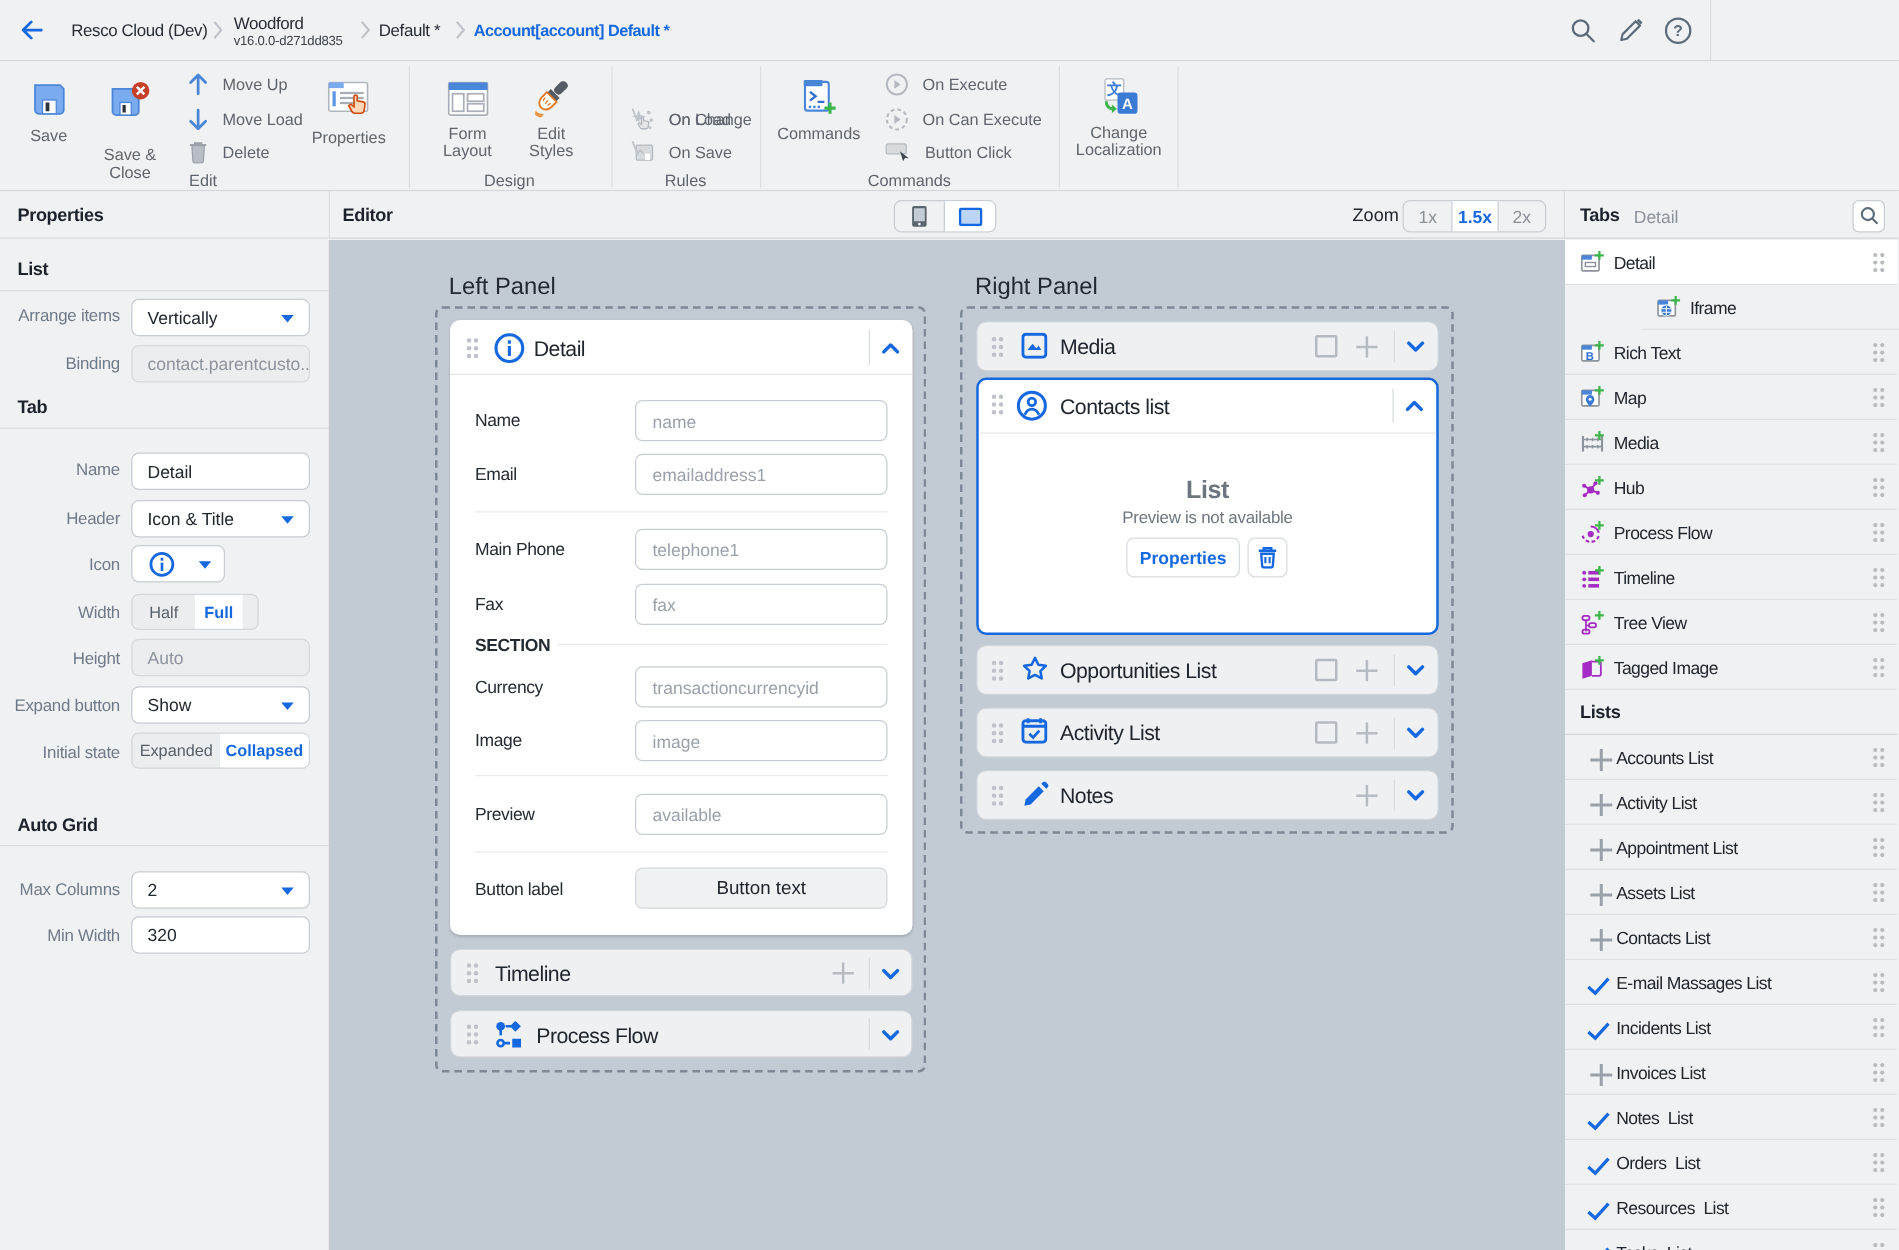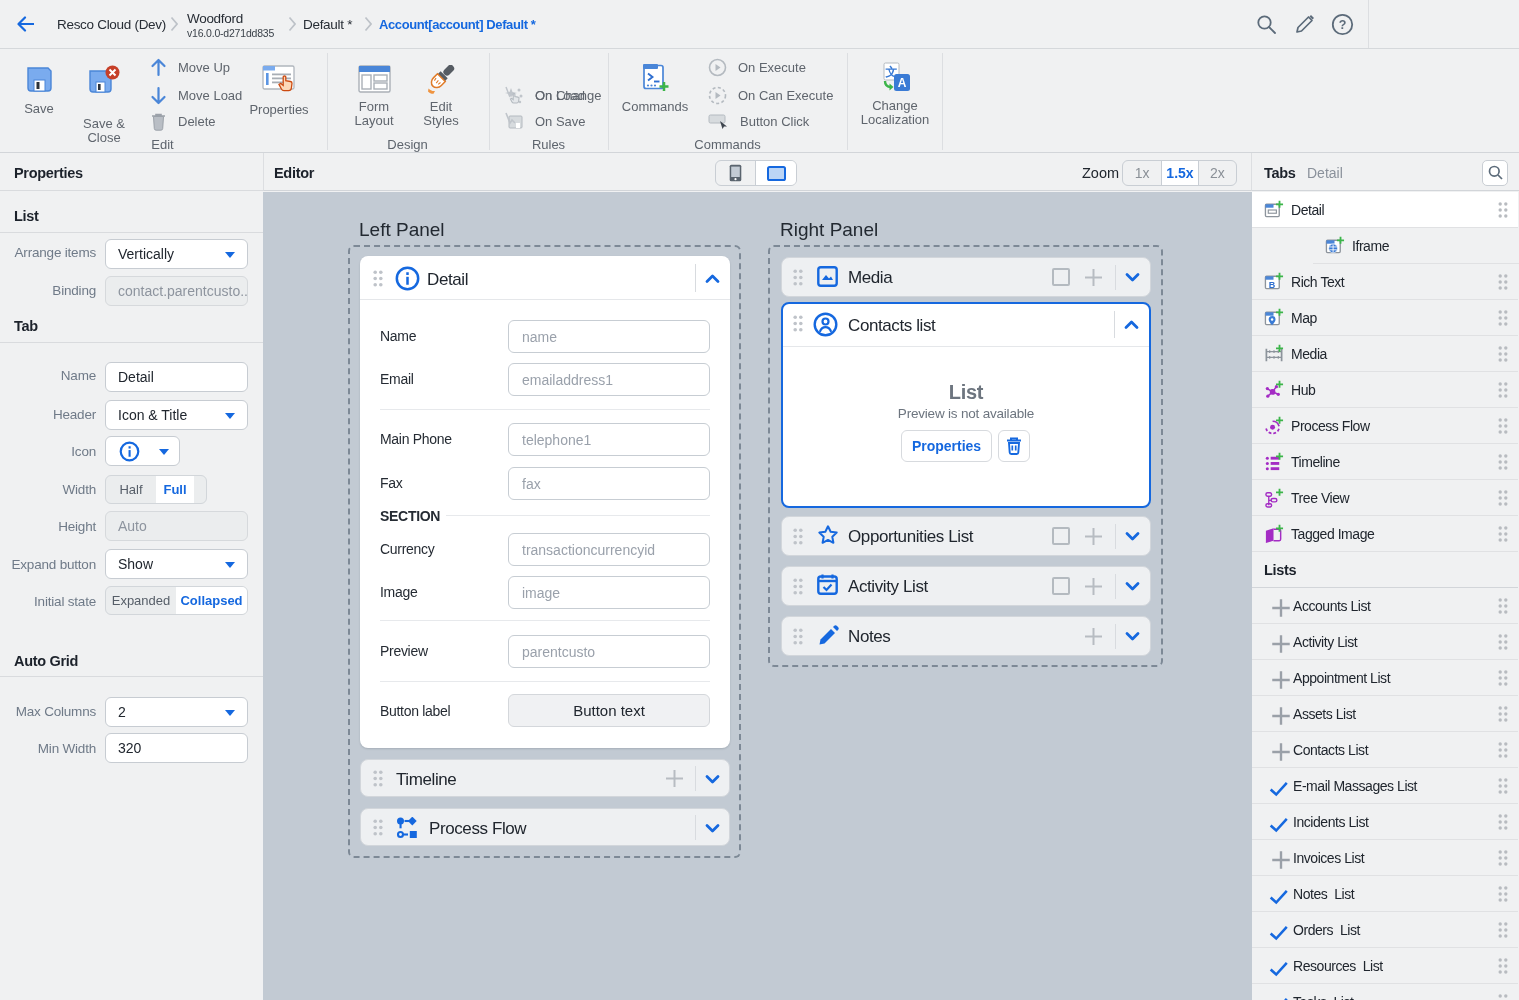--- a/index.html
+++ b/index.html
@@ -349,21 +349,21 @@
 <div class="flab2" style="left:380px;top:475px;">Fax</div>
 <div class="finput" style="left:508px;top:467px;">fax</div>
 <div class="flab2" style="left:380px;top:508px;font-weight:bold;font-size:14px;">SECTION</div>
 <div class="hr2" style="left:446px;top:515px;width:264px;"></div>
 <div class="flab2" style="left:380px;top:541px;">Currency</div>
 <div class="finput" style="left:508px;top:533px;">transactioncurrencyid</div>
 <div class="flab2" style="left:380px;top:584px;">Image</div>
 <div class="finput" style="left:508px;top:576px;">image</div>
 <div class="hr2" style="left:380px;top:620px;width:330px;"></div>
 <div class="flab2" style="left:380px;top:643px;">Preview</div>
-<div class="finput" style="left:508px;top:635px;">parentcusto</div>
+<div class="finput" style="left:508px;top:635px;">available</div>
 <div class="hr2" style="left:380px;top:681px;width:330px;"></div>
 <div class="flab2" style="left:380px;top:703px;">Button label</div>
 <div class="abs" style="left:508px;top:694px;width:202px;height:33px;background:#f0f1f3;border:1px solid #d4d7db;border-radius:6px;display:flex;align-items:center;justify-content:center;font-size:15px;color:#20262e;">Button text</div>
 
 <div class="cardbar" style="left:360px;top:759px;width:370px;height:38px;"></div>
 <svg class="dots" style="left:373px;top:770px" width="10" height="17" viewBox="0 0 10 17">
     <g fill="#bfc3c9">
       <circle cx="2.2" cy="2.3" r="1.8"></circle>
       <circle cx="7.8" cy="2.3" r="1.8"></circle>
       <circle cx="2.2" cy="8.5" r="1.8"></circle>

